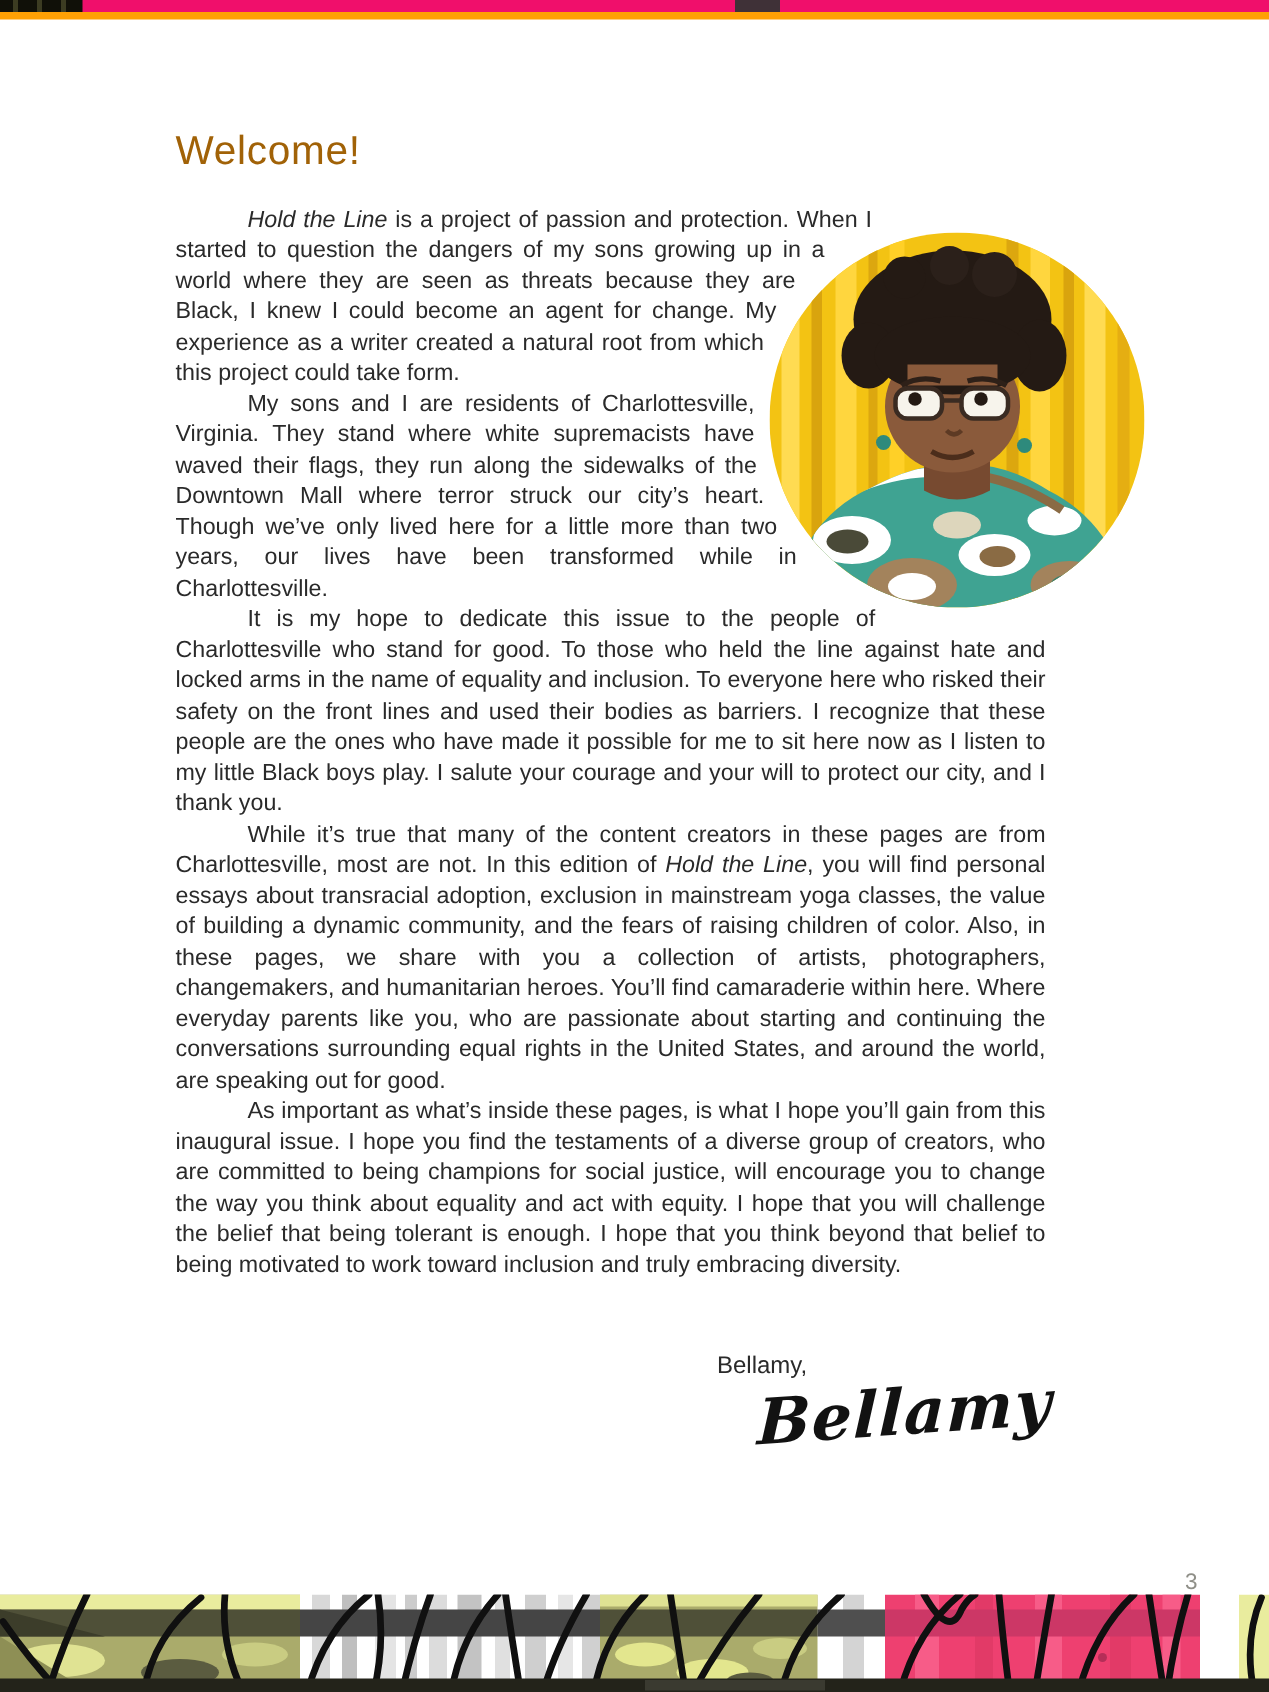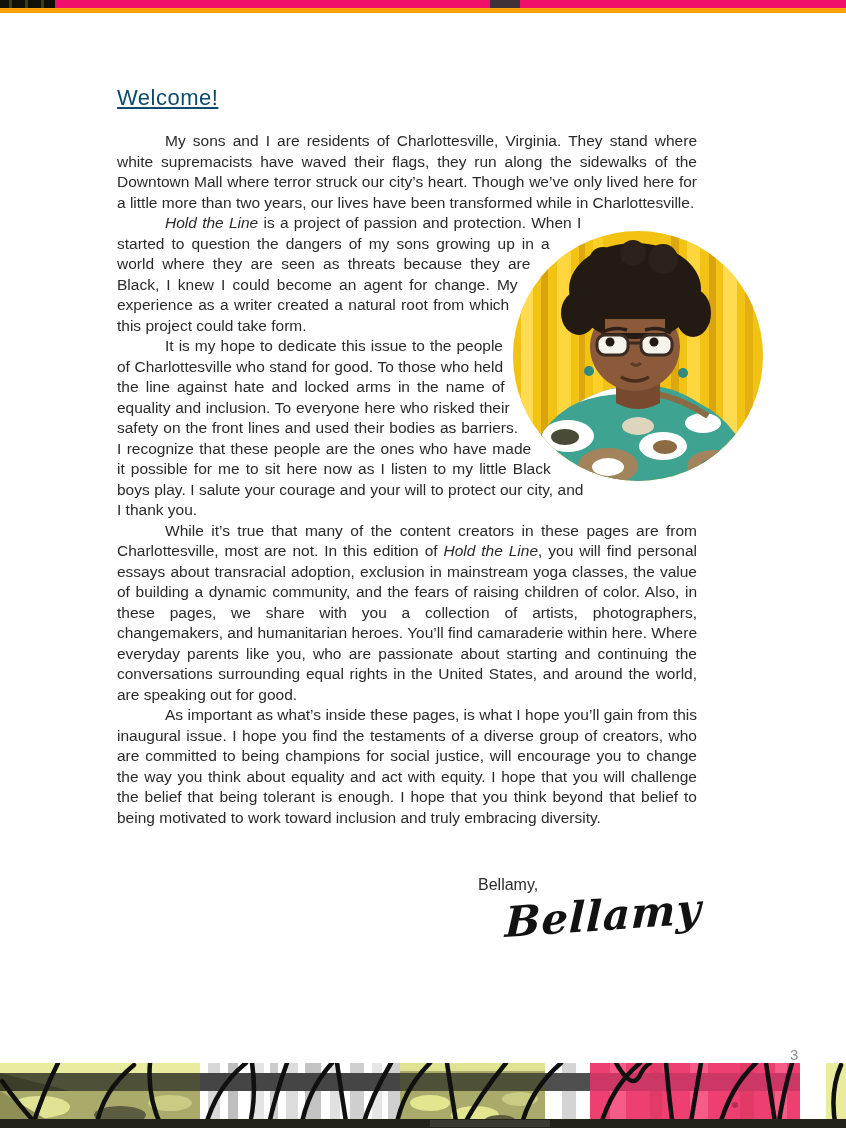--- a/index.html
+++ b/index.html
@@ -17,22 +17,22 @@
   .tb-orange{position:absolute;top:8px;left:0;width:846px;height:5px;}
   .tb-black-left{position:absolute;top:0;left:0;width:55px;height:8px;background:
     repeating-linear-gradient(90deg,#101008 0 9px,#3c3c22 9px 12px,#101008 12px 16px);}
   .tb-dark-mid{position:absolute;top:0;left:490px;width:30px;height:8px;background:#3f3137;}
   
   .content{
     position:absolute;left:117px;top:86px;width:580px;
   }
   h1.welcome{
     margin:0 0 21px 0;
-    font-size:22px;font-weight:400;letter-spacing:.5px;
-    color:#0c4a6e;line-height:1.1;text-decoration:underline;
+    font-size:27px;font-weight:400;letter-spacing:.5px;
+    color:#a16207;line-height:1.1;
   }
   p.para{
     margin:0;
     font-size:15.5px;line-height:20.5px;
     text-align:justify;
     text-indent:48px;
     color:#2a2a2a;
   }
   p.para em{font-style:italic;}
   .photo-float{
@@ -73,22 +73,20 @@
 
   <div class="topbar">
     <div class="tb-pink" style="background:#F00F6B;"></div>
     <div class="tb-black-left"></div>
     <div class="tb-dark-mid"></div>
     <div class="tb-orange" style="background:#FFA004;"></div>
   </div>
 
   <div class="content">
     <h1 class="welcome">Welcome!</h1>
-
-    <p class="para">My sons and I are residents of Charlottesville, Virginia. They stand where white supremacists have waved their flags, they run along the sidewalks of the Downtown Mall where terror struck our city’s heart. Though we’ve only lived here for a little more than two years, our lives have been transformed while in Charlottesville.</p>
 
     <p class="para">
       <span class="photo-float" role="img" aria-label="Circular portrait of a woman with glasses and a patterned top in front of a yellow curtain">
         <svg viewBox="0 0 250 250" xmlns="http://www.w3.org/2000/svg">
           <defs>
             <clipPath id="pc">
                 <circle cx="125" cy="125" r="125"></circle>
               </clipPath>
             <clipPath id="bodyc">
               <path d="M10,250 Q22,190 68,170 Q100,153 125,155 Q155,152 186,172 Q230,194 242,250 Z"></path>
@@ -153,20 +151,22 @@
             <path d="M108,146 q14,8 28,0" stroke="#4b2d1b" stroke-width="3.5" fill="none"></path>
 
             <circle cx="76" cy="140" r="5" fill="#2e8a7c"></circle>
             <circle cx="76" cy="132" r="2.5" fill="#f3c313"></circle>
             <circle cx="170" cy="142" r="5" fill="#2e8a7c"></circle>
             <circle cx="170" cy="134" r="2.5" fill="#f3c313"></circle>
           </g>
         </svg>
       </span><em>Hold the Line</em><span> is a project of passion and protection. When I started to question the dangers of my sons growing up in a world where they are seen as threats because they are Black, I knew I could become an agent for change. My experience as a writer created a natural root from which this project could take form.</span>
     </p>
+
+    <p class="para">My sons and I are residents of Charlottesville, Virginia. They stand where white supremacists have waved their flags, they run along the sidewalks of the Downtown Mall where terror struck our city’s heart. Though we’ve only lived here for a little more than two years, our lives have been transformed while in Charlottesville.</p>
     <p class="para">It is my hope to dedicate this issue to the people of Charlottesville who stand for good. To those who held the line against hate and locked arms in the name of equality and inclusion. To everyone here who risked their safety on the front lines and used their bodies as barriers. I recognize that these people are the ones who have made it possible for me to sit here now as I listen to my little Black boys play. I salute your courage and your will to protect our city, and I thank you.</p>
     <p class="para"><span>While it’s true that many of the content creators in these pages are from Charlottesville, most are not. In this edition of </span><em>Hold the Line</em><span>, you will find personal essays about transracial adoption, exclusion in mainstream yoga classes, the value of building a dynamic community, and the fears of raising children of color. Also, in these pages, we share with you a collection of artists, photographers, changemakers, and humanitarian heroes. You’ll find camaraderie within here. Where everyday parents like you, who are passionate about starting and continuing the conversations surrounding equal rights in the United States, and around the world, are speaking out for good.</span></p>
     <p class="para">As important as what’s inside these pages, is what I hope you’ll gain from this inaugural issue. I hope you find the testaments of a diverse group of creators, who are committed to being champions for social justice, will encourage you to change the way you think about equality and act with equity. I hope that you will challenge the belief that being tolerant is enough. I hope that you think beyond that belief to being motivated to work toward inclusion and truly embracing diversity.</p>
 
     <div class="closing">Bellamy,</div>
     <div class="signature">Bellamy</div>
   </div>
 
   <div class="pagenum">3</div>
 

